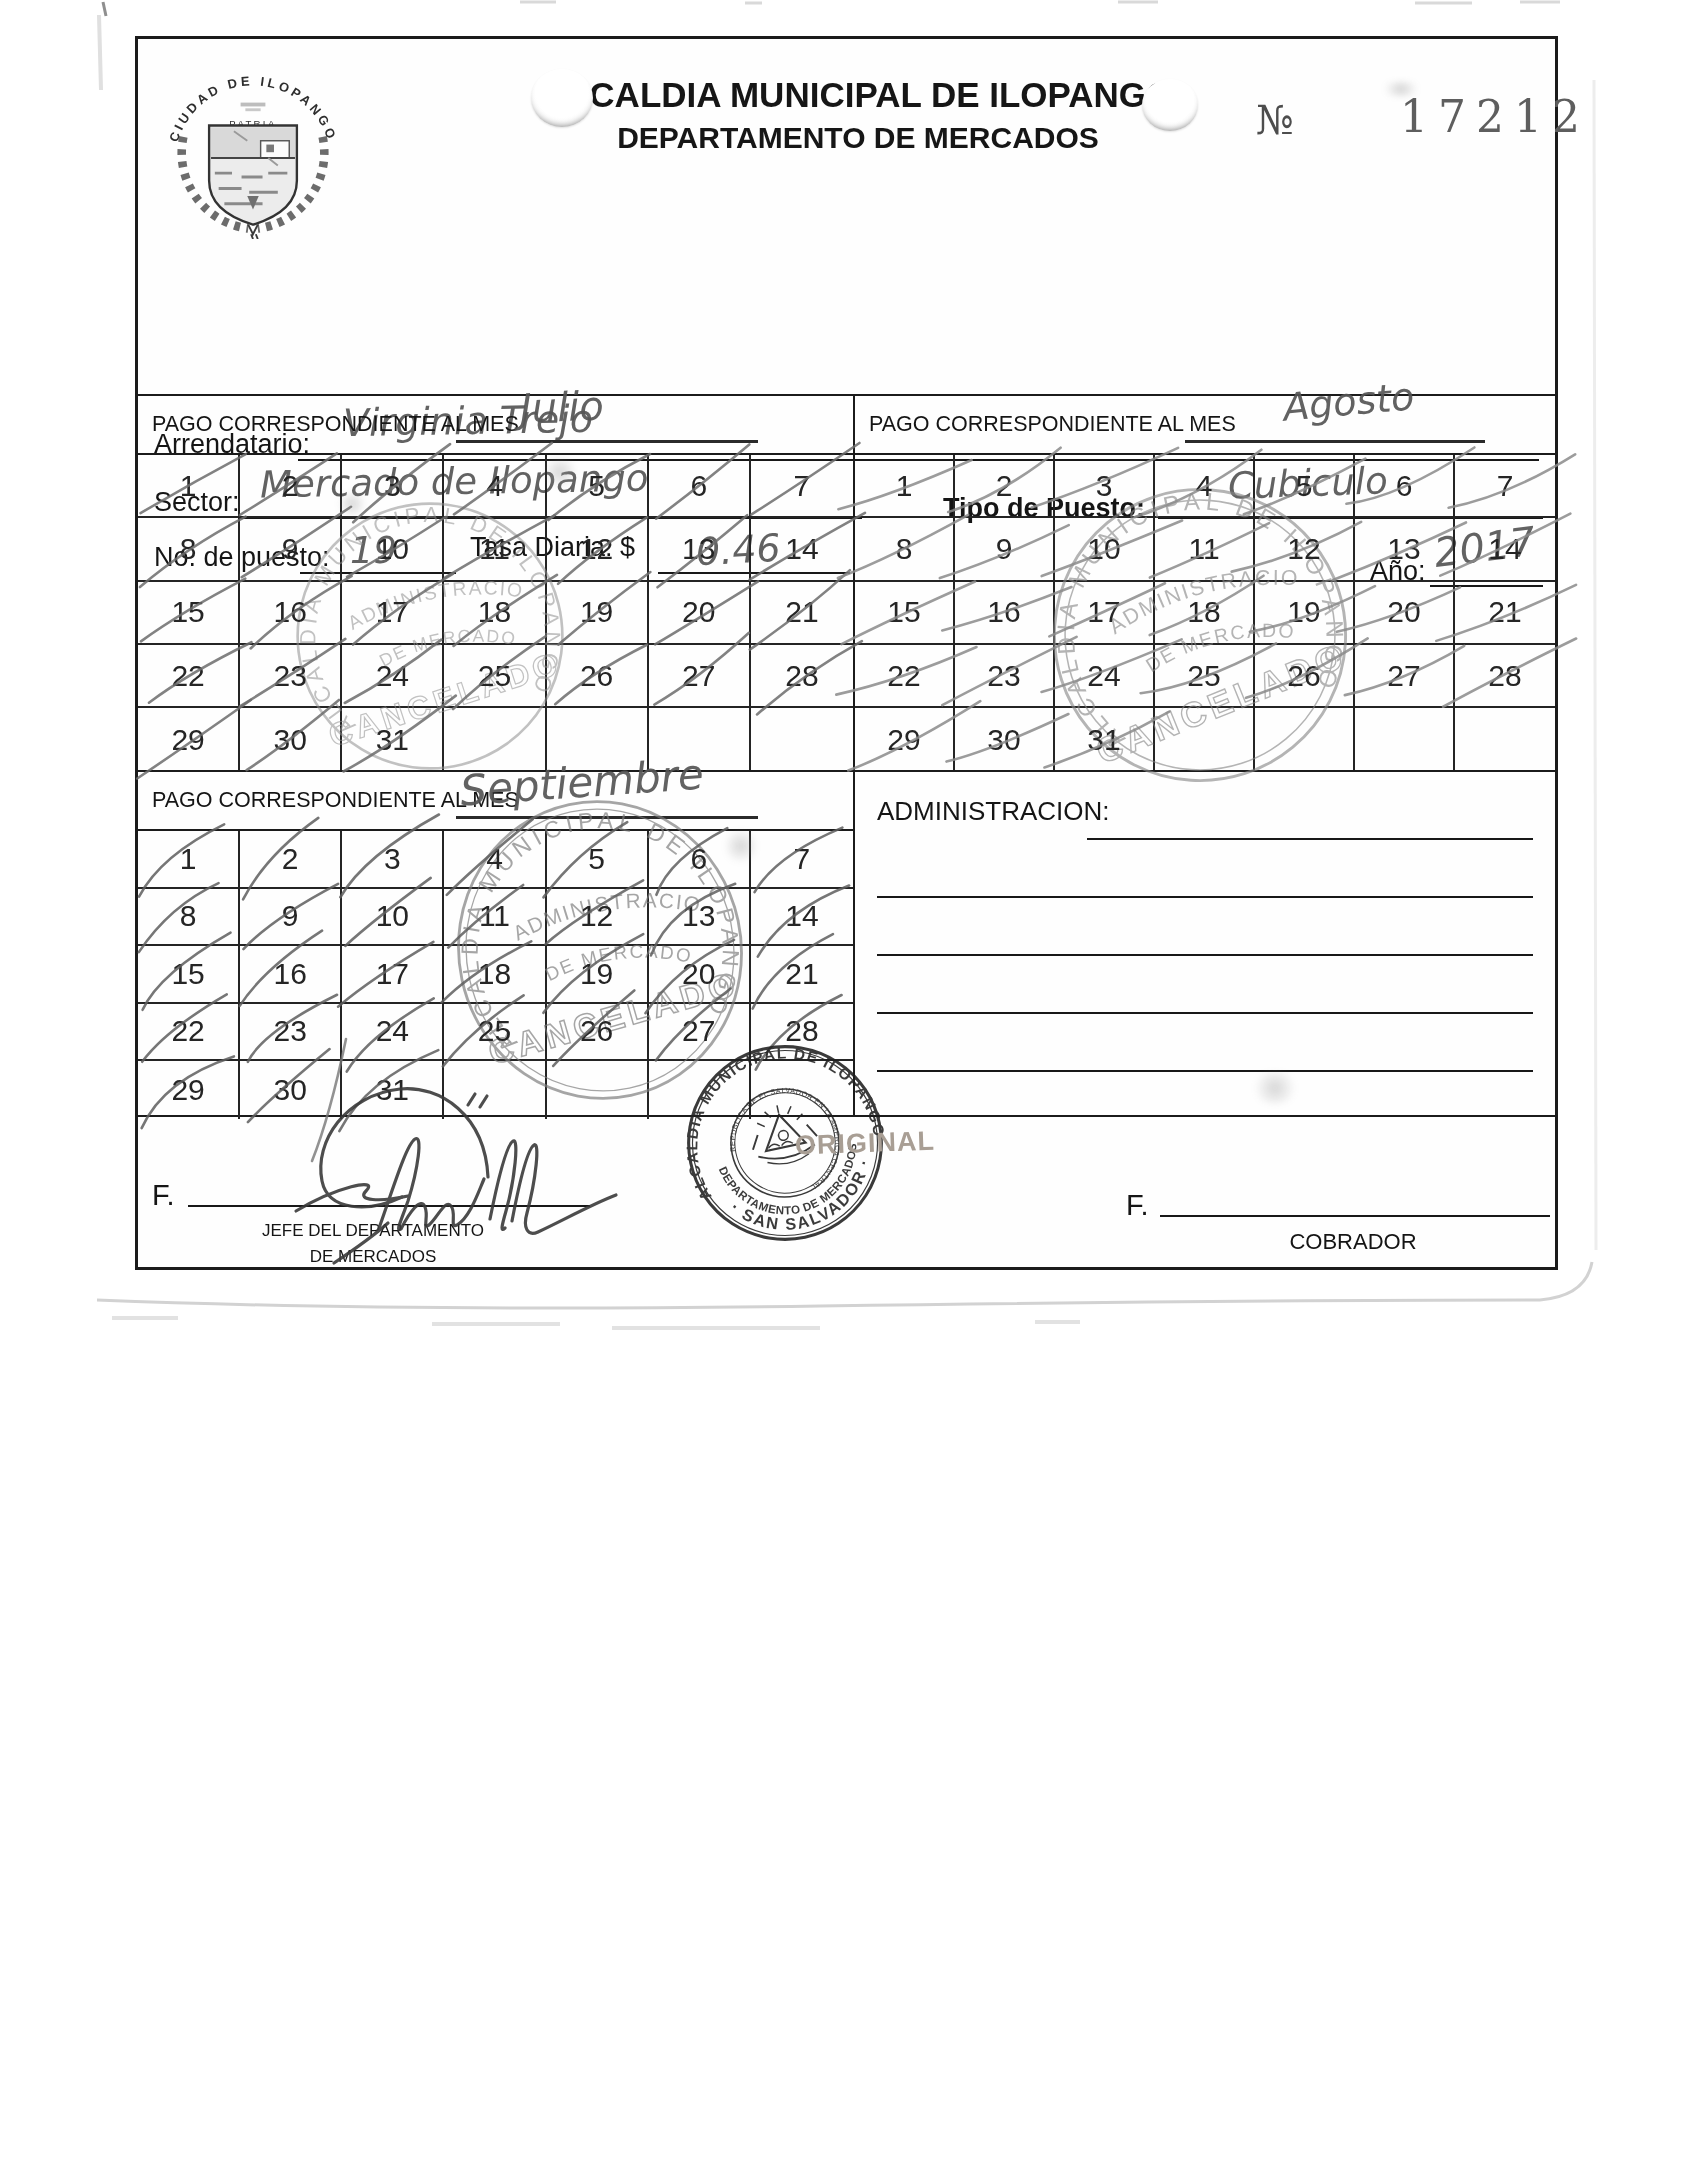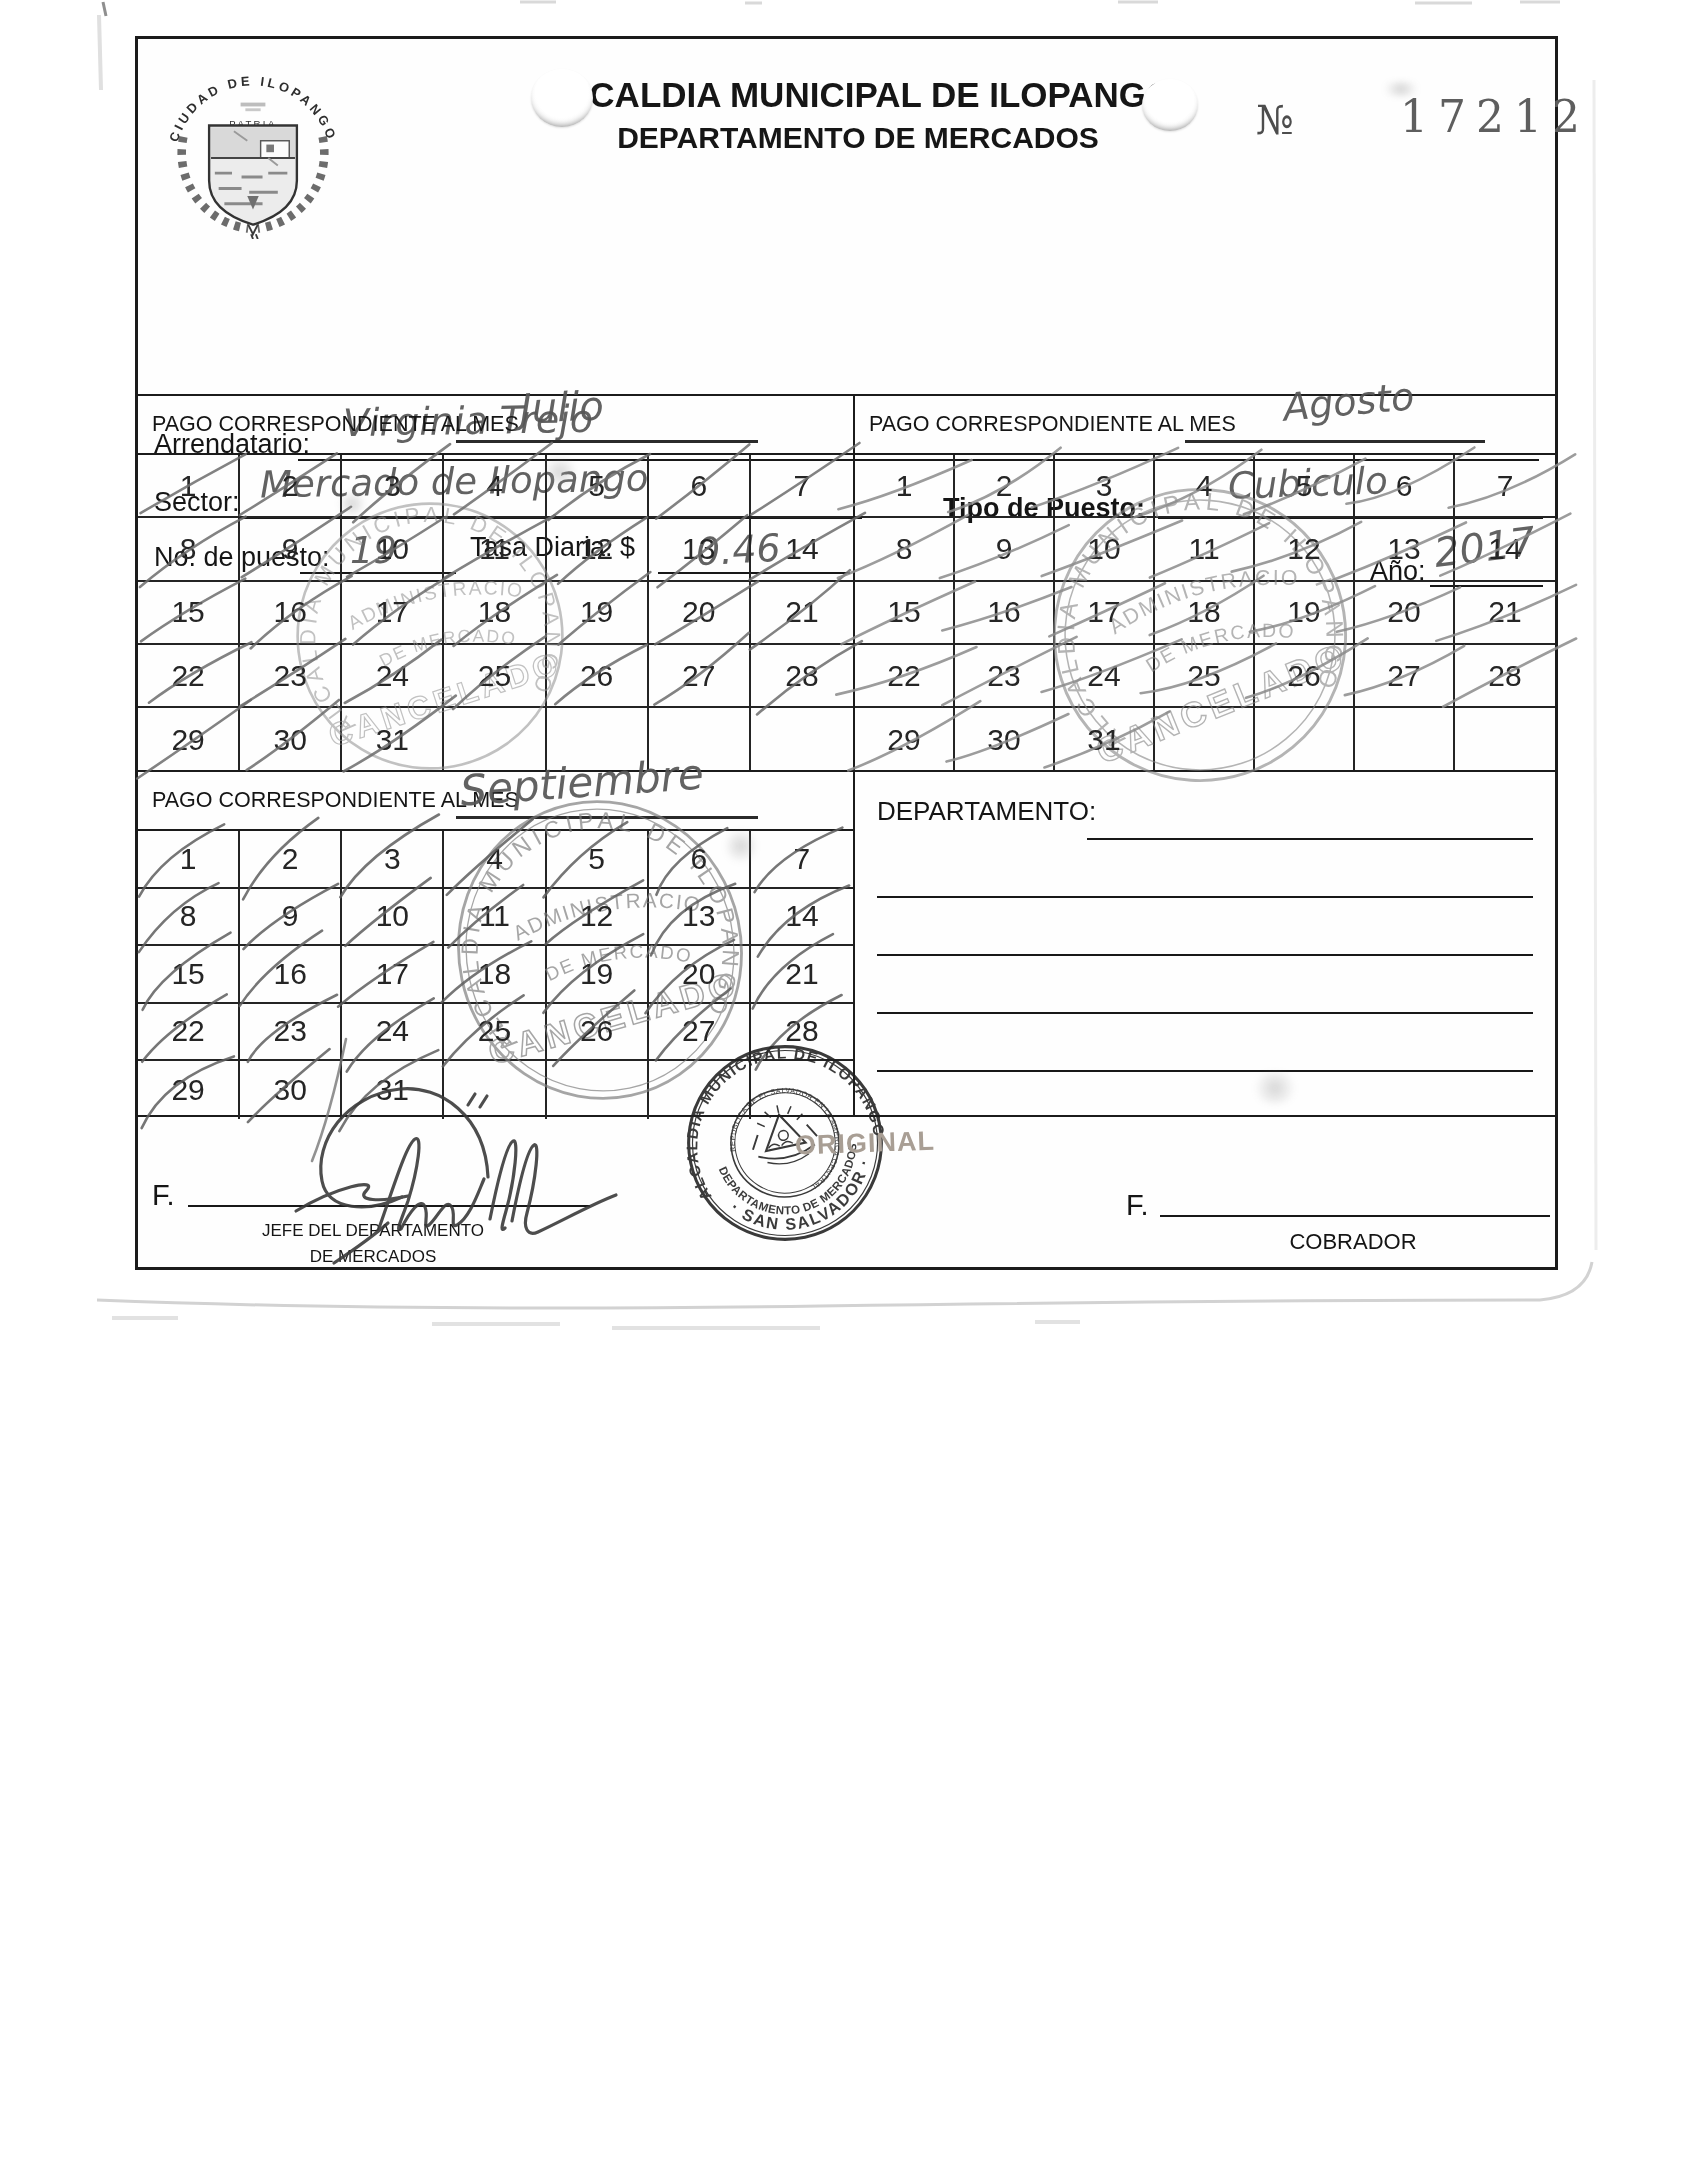--- a/index.html
+++ b/index.html
@@ -748,21 +748,21 @@
                 <path d="M -2.655967078189301 73.18141289437585 Q 23.70246913580247 20.55821330589849 96.16838134430726 -11.326954732510288" vector-effect="non-scaling-stroke"></path>
               </svg>
             </div>
             <div class="cal-cell"></div>
             <div class="cal-cell"></div>
             <div class="cal-cell"></div>
             <div class="cal-cell"></div>
           </div>
       </div>
       <div class="obs-box">
-        <span class="obs-label">DEPARTAMENTO:</span>
+        <span class="obs-label">ADMINISTRACION:</span>
         <div class="hline" style="left:232px;right:22px;top:66px;"></div>
         <div class="hline" style="left:22px;right:22px;top:124px;"></div>
         <div class="hline" style="left:22px;right:22px;top:182px;"></div>
         <div class="hline" style="left:22px;right:22px;top:240px;"></div>
         <div class="hline" style="left:22px;right:22px;top:298px;"></div>
       </div>
     </div>
 
     <div class="sec sec-sig">
       <span class="f-label" style="left:14px;top:62px;">F.</span>

